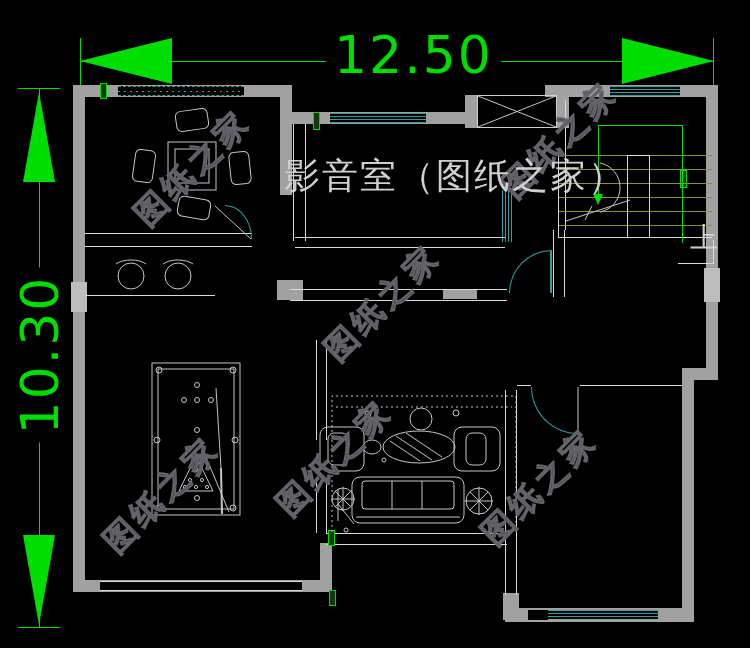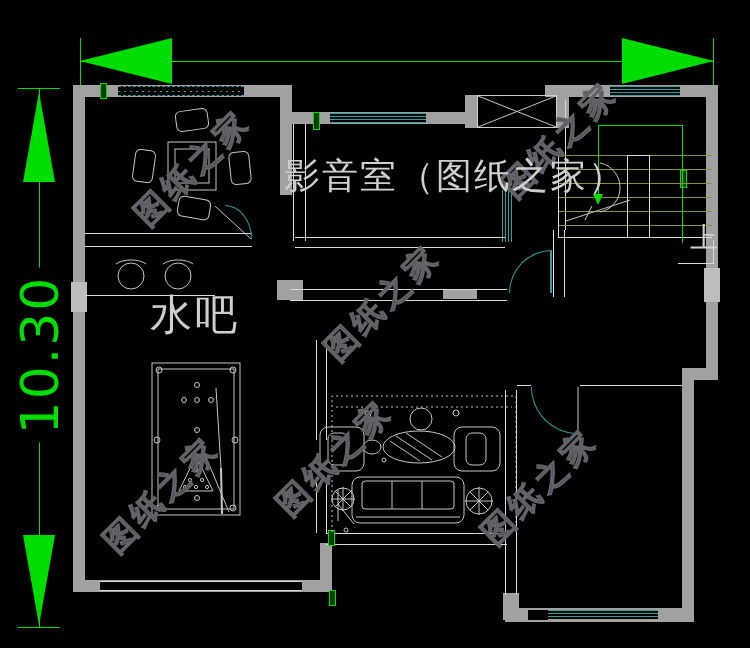--- a/index.html
+++ b/index.html
@@ -40,20 +40,21 @@
 </head>
 <body>
 
 <div class="canvas">
 
   <div class="gline" style="left:80px;top:61px;width:634px;height:1px;"></div>
   <div class="gline" style="left:80px;top:38px;width:1px;height:47px;"></div>
   <div class="gline" style="left:713px;top:38px;width:1px;height:47px;"></div>
   <div class="abs" style="left:80px;top:38px;width:0;height:0;border-top:23px solid transparent;border-bottom:23px solid transparent;border-right:92px solid #00dd00;"></div>
   <div class="abs" style="left:622px;top:38px;width:0;height:0;border-top:23px solid transparent;border-bottom:23px solid transparent;border-left:92px solid #00dd00;"></div>
+  <div class="dimtext" style="left:326px;top:28px;">12.50</div>
 
   <div class="gline" style="left:39px;top:88px;width:1px;height:540px;"></div>
   <div class="gline" style="left:18px;top:88px;width:42px;height:1px;"></div>
   <div class="gline" style="left:18px;top:627px;width:42px;height:1px;"></div>
   <div class="abs" style="left:23px;top:92px;width:0;height:0;border-left:16px solid transparent;border-right:16px solid transparent;border-bottom:90px solid #00dd00;"></div>
   <div class="abs" style="left:23px;top:535px;width:0;height:0;border-left:16px solid transparent;border-right:16px solid transparent;border-top:90px solid #00dd00;"></div>
   <div class="dimtext" style="left:40px;top:355px;transform:translate(-50%,-50%) rotate(-90deg);">10.30</div>
 
   <div class="w" style="left:73px;top:85px;width:12px;height:507px;"></div>
   <div class="wlite" style="left:71px;top:282px;width:16px;height:30px;"></div>
@@ -230,16 +231,15 @@
   </svg>
 
   <div class="wm" style="left:193px;top:168px;">图纸之家</div>
   <div class="wm" style="left:560px;top:140px;">图纸之家</div>
   <div class="wm" style="left:383px;top:303px;">图纸之家</div>
   <div class="wm" style="left:162px;top:495px;">图纸之家</div>
   <div class="wm" style="left:335px;top:458px;">图纸之家</div>
   <div class="wm" style="left:540px;top:487px;">图纸之家</div>
 
   <div class="rlabel" style="left:284px;top:158px;font-size:36px;letter-spacing:2px;">影音室（图纸之家）</div>
-  <div class="rlabel" style="left:150px;top:294px;font-size:42px;letter-spacing:3px;">水吧</div>
   <div class="rlabel" style="left:690px;top:224px;font-size:28px;">上</div>
 
 </div>
 
 </body></html>

